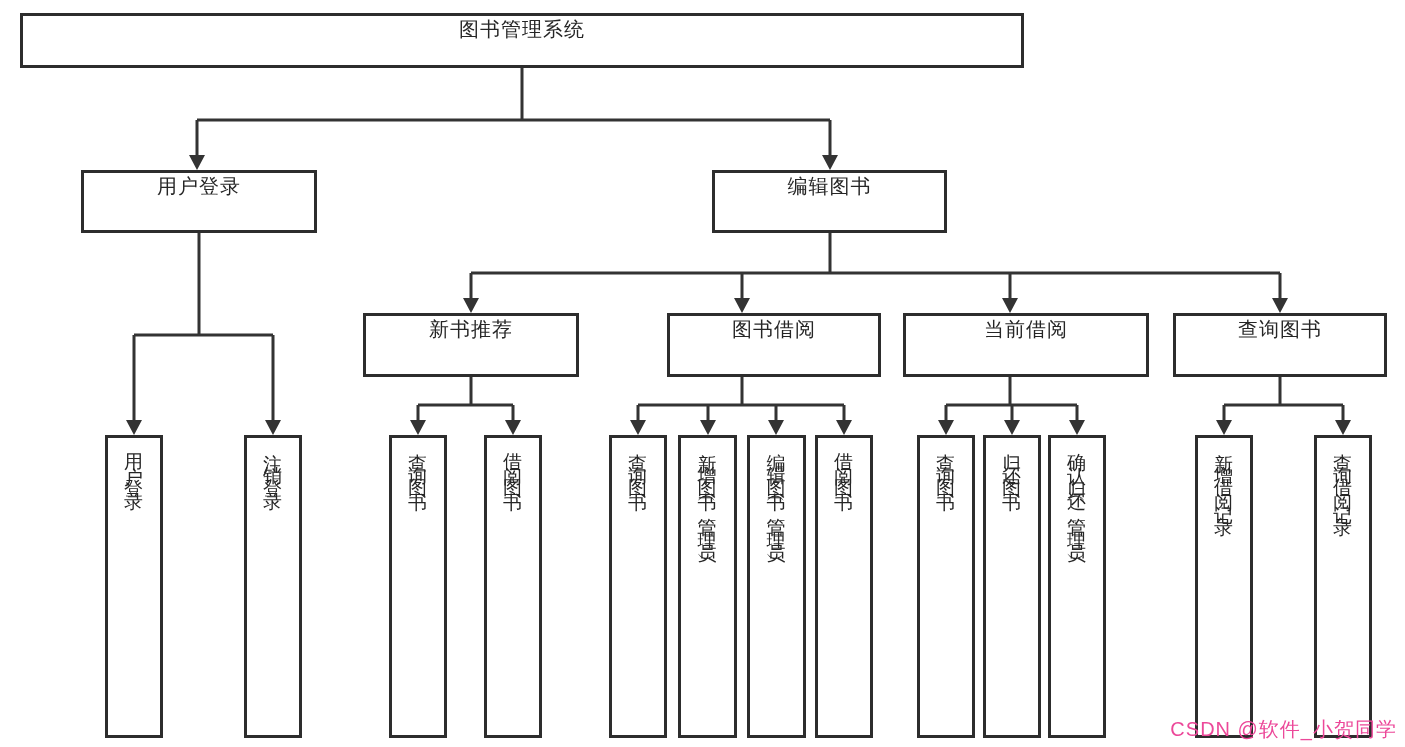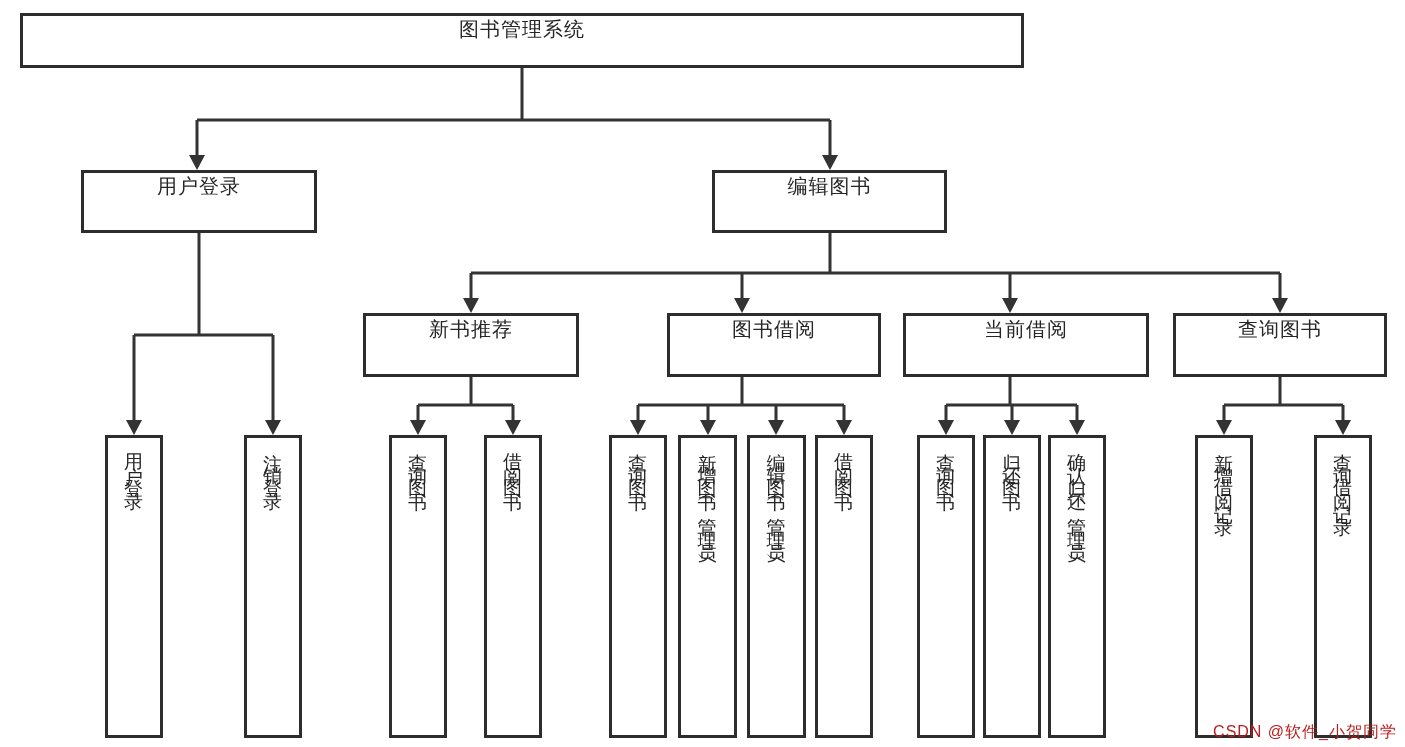--- a/index.html
+++ b/index.html
@@ -17,21 +17,21 @@
   }
   .h-label{font-size:20px;letter-spacing:1px;white-space:nowrap;}
   .leaf{width:58px;top:435px;height:303px;}
   .leaf .v-label{
     writing-mode:vertical-rl;text-orientation:mixed;
     font-size:19px;line-height:1;letter-spacing:13px;
     color:#262626;white-space:nowrap;
   }
   .watermark{
     position:absolute;right:8px;bottom:4px;
-    font-size:16px;color:#b91c1c;letter-spacing:1px;white-space:nowrap;
+    font-size:20px;color:#ec4899;letter-spacing:1px;white-space:nowrap;
   }
 </style>
 </head>
 <body>
 
 <div class="canvas">
 
   <svg class="wires" viewBox="0 0 1405 747" aria-hidden="true">
 
     <path d="M522 68 V121 M197 120 H830 M197 120 V157 M830 120 V157"></path>

